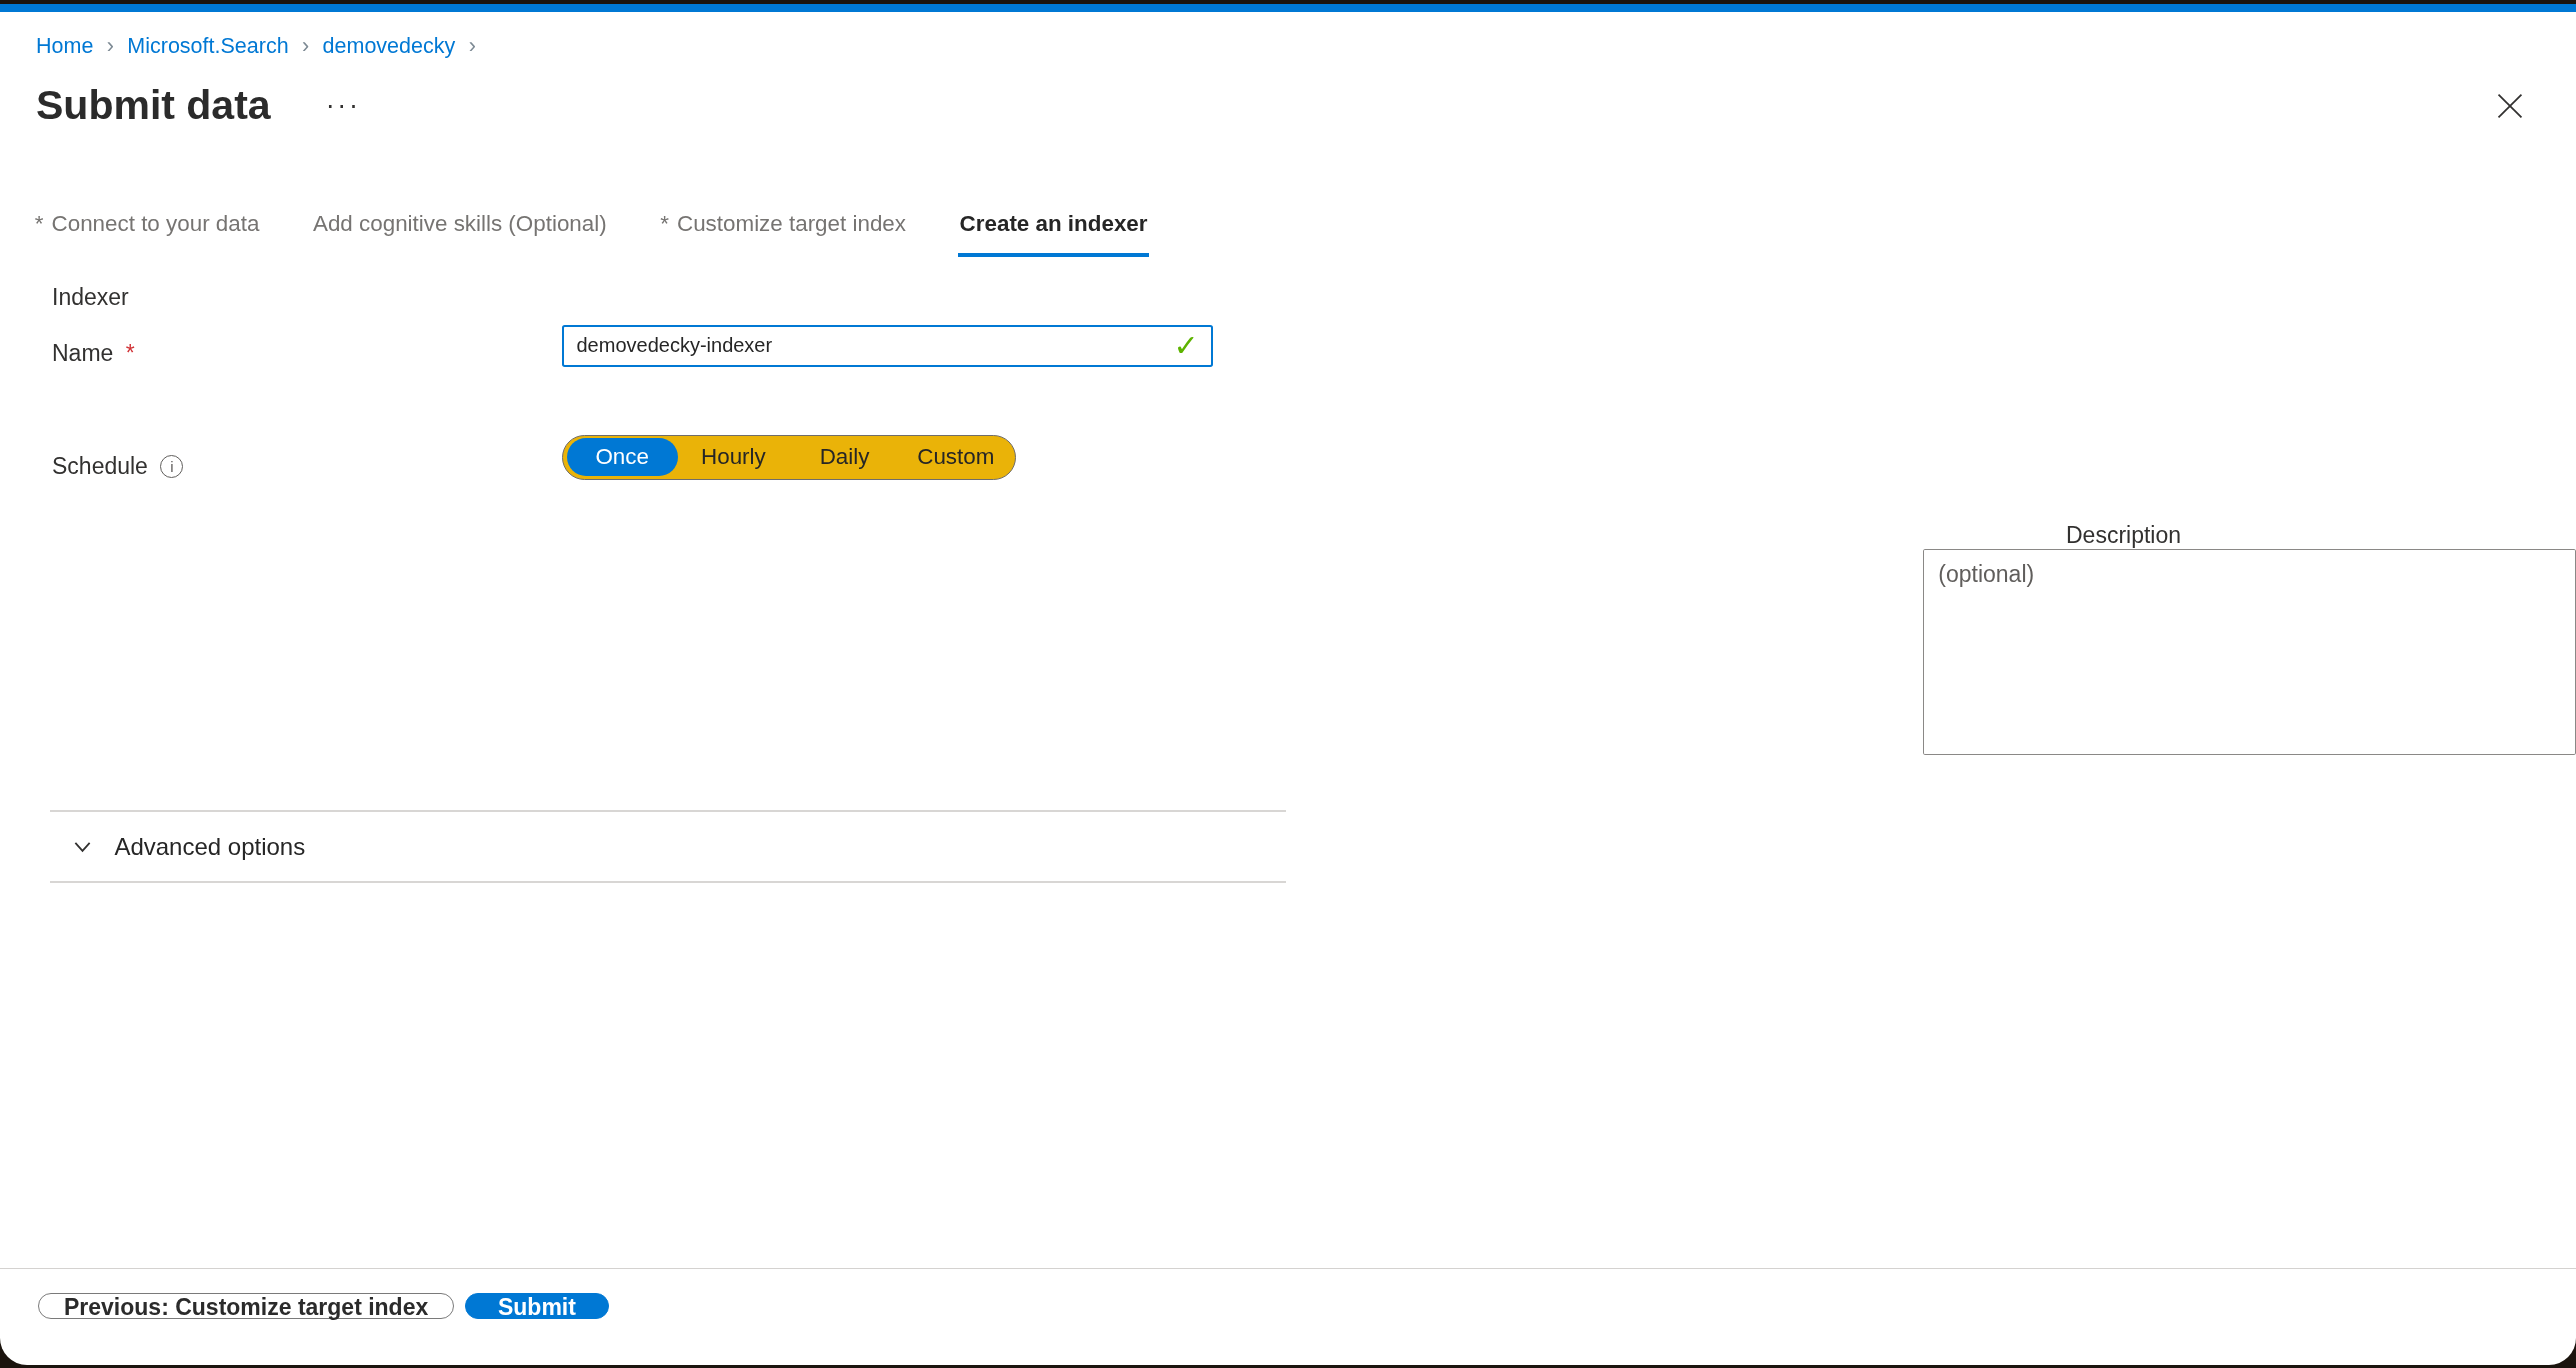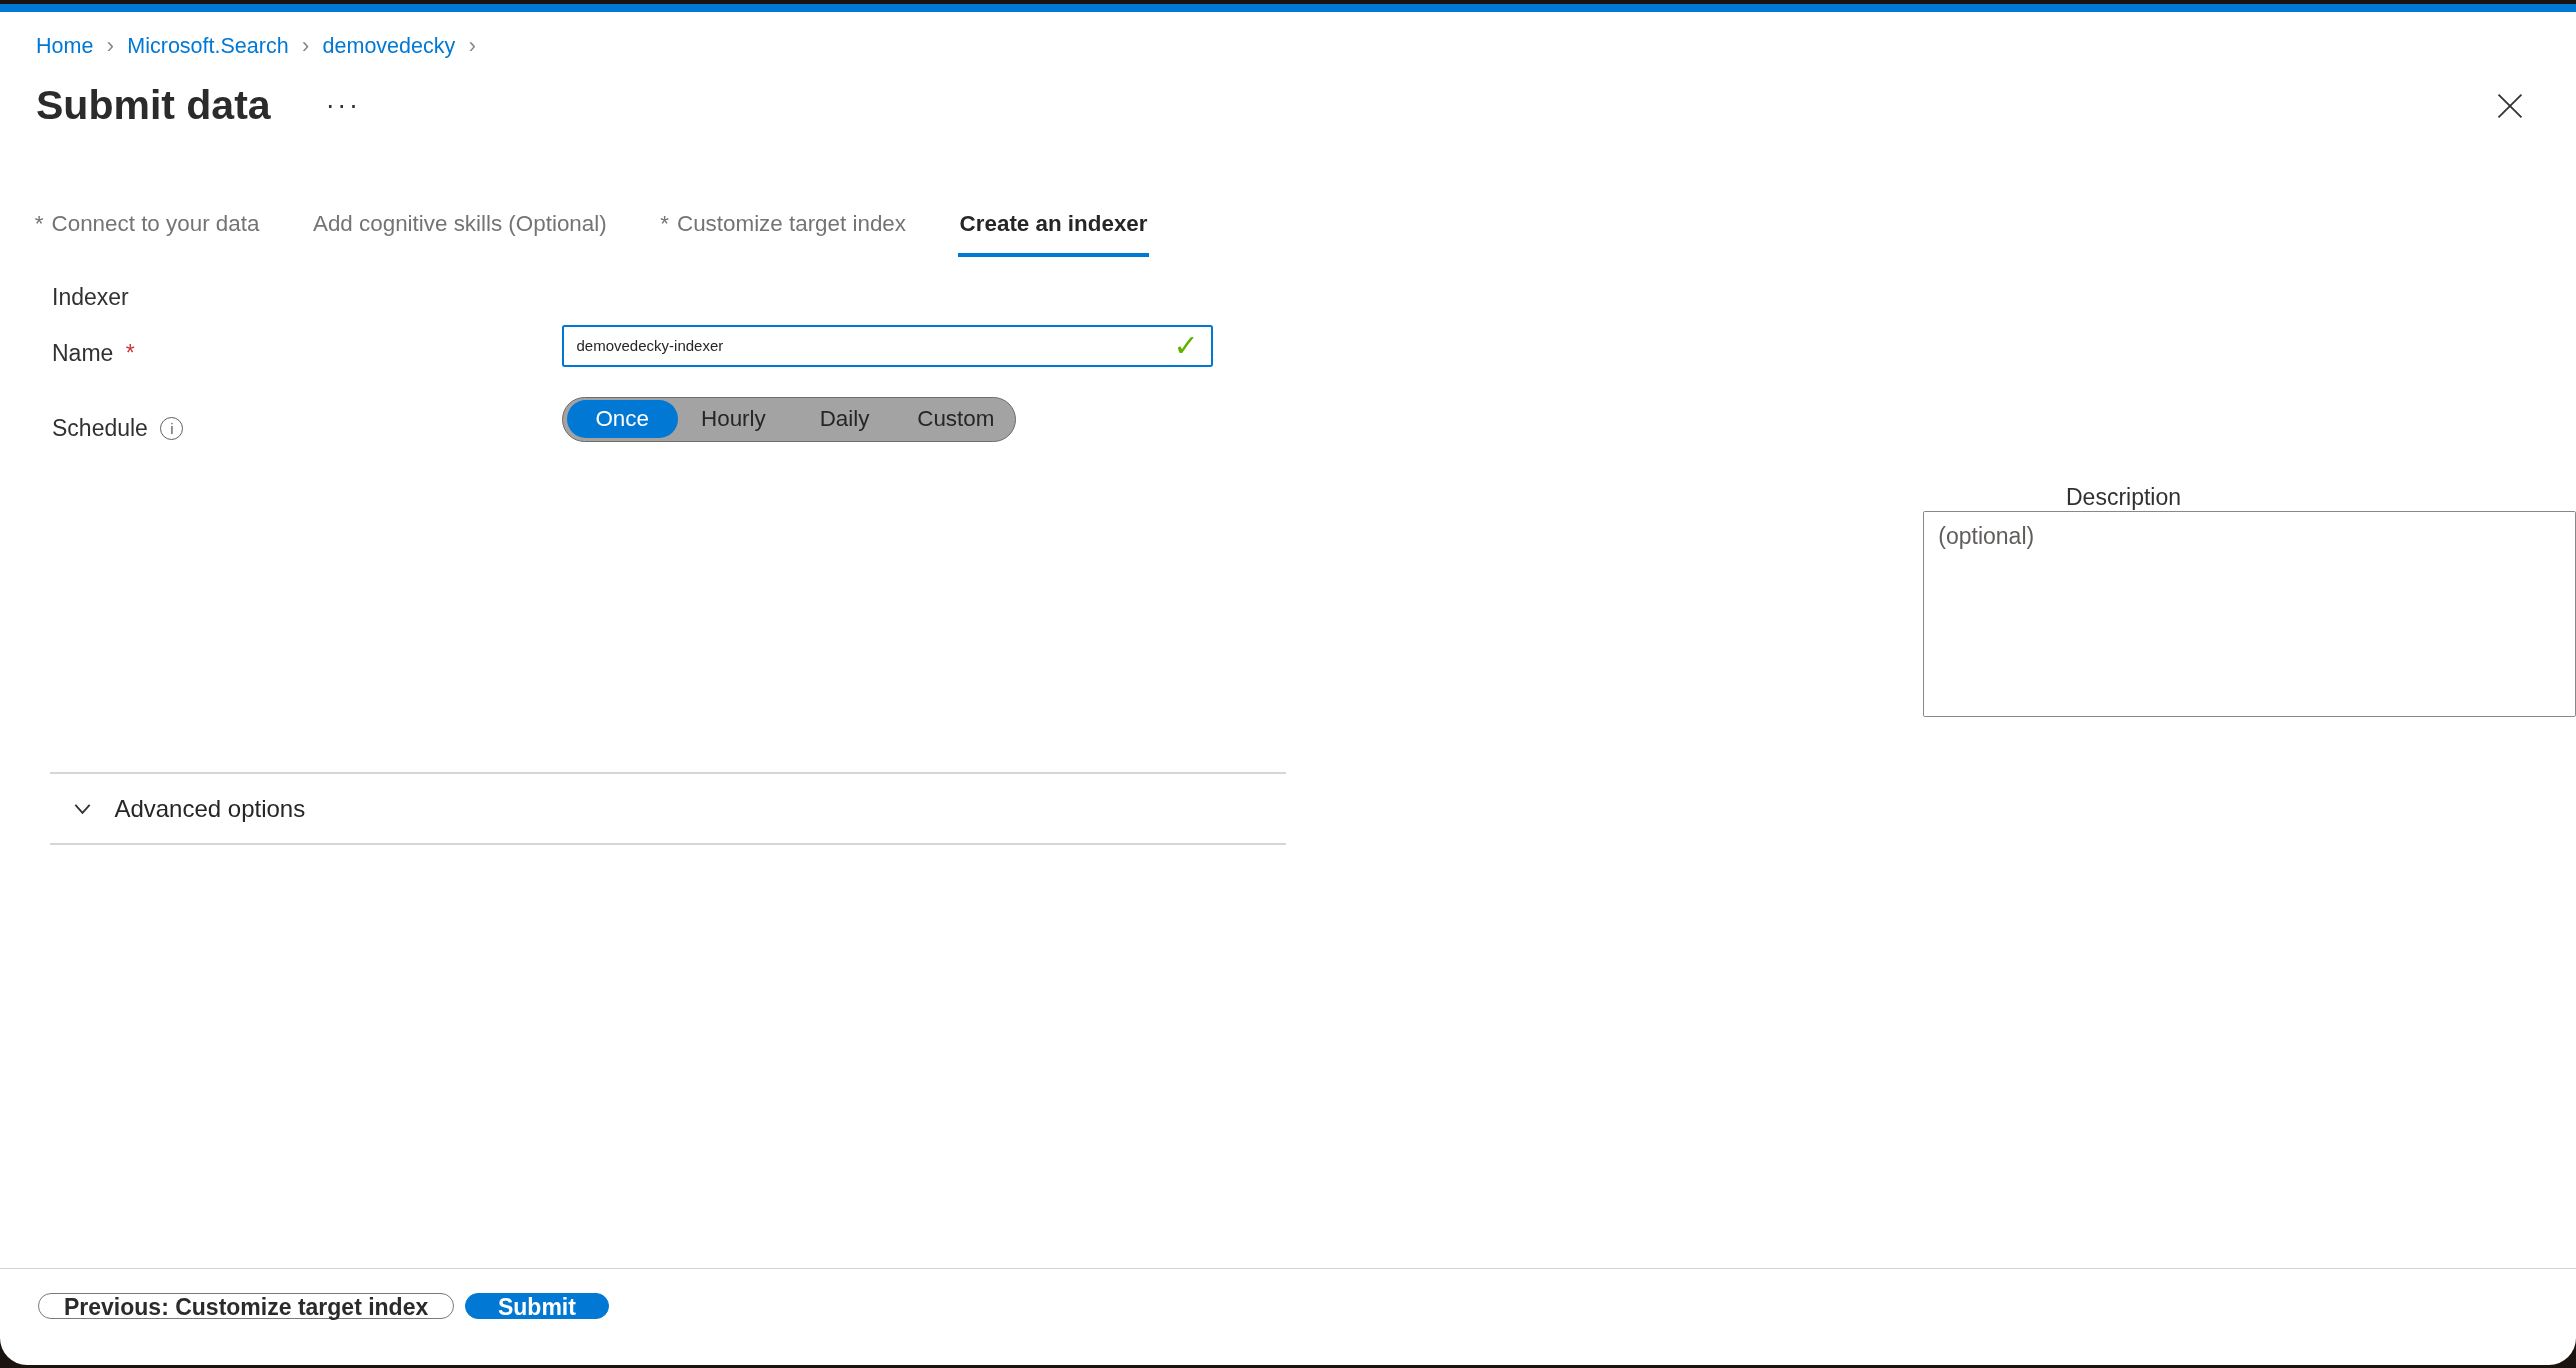--- a/index.html
+++ b/index.html
@@ -61,39 +61,39 @@
     width:510px; flex:none;
     display:flex; align-items:center; gap:12.5px; color:#323130;
   }
   .frow.top .flabel { padding-top:12.5px; }
   .req { color:#d13438; }
 
   .input-wrap { position:relative; }
   .name-input {
     width:651px; height:42px;
     border:2.7px solid #0078d4; border-radius:2.7px;
-    font-size:15px; font-family:inherit; color:#262626;
+    font-size:20px; font-family:inherit; color:#262626;
     padding:0 55px 0 12.5px; outline:none; background:#fff;
   }
   .check {
     position:absolute; right:14.3px; top:50%; transform:translateY(-52%);
     color:#5db300; font-size:30px; pointer-events:none;
   }
 
   .info-icon {
     width:23px; height:23px; border:1.8px solid #605e5c; border-radius:50%;
     display:inline-flex; align-items:center; justify-content:center;
     font-size:15px; color:#605e5c; font-style:normal; cursor:pointer; flex:none;
   }
 
   .seg {
     display:flex; align-items:center;
     width:454px; height:45px;
     border:1.8px solid #6f6d6b; border-radius:24px;
-    padding:0 3.6px; background:#a3a3a3;
+    padding:0 3.6px; background:#eab308;margin-top:38px;
   }
   .seg-opt {
     flex:1; text-align:center;
     font-size:22.4px; color:#262626;
     height:38px; line-height:38px; border-radius:19px; cursor:pointer;
   }
   .seg-opt.selected { background:#0078d4; color:#ffffff; }
 
   .desc-textarea {
     width:653px; height:206px;

